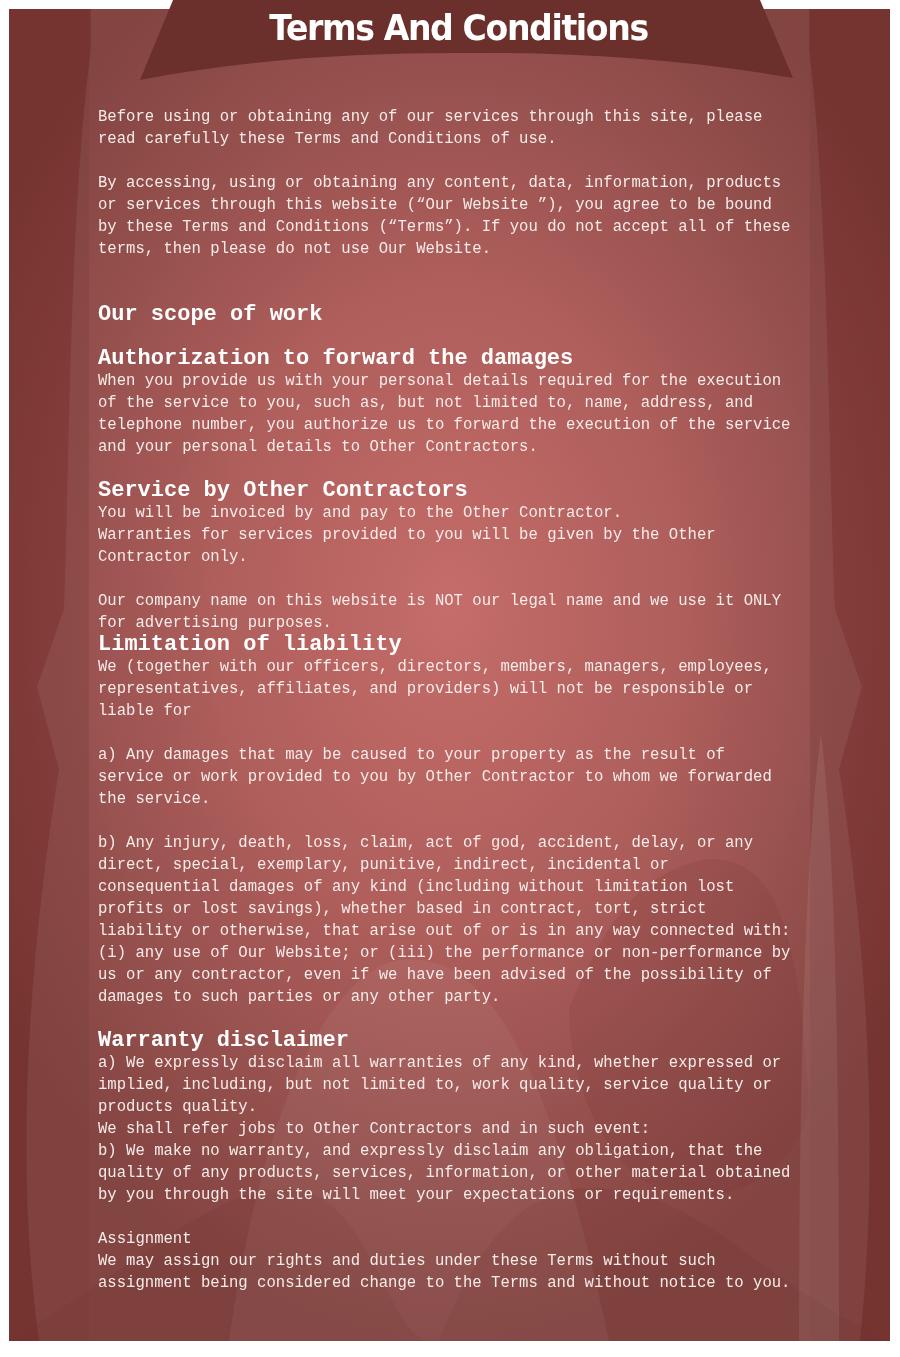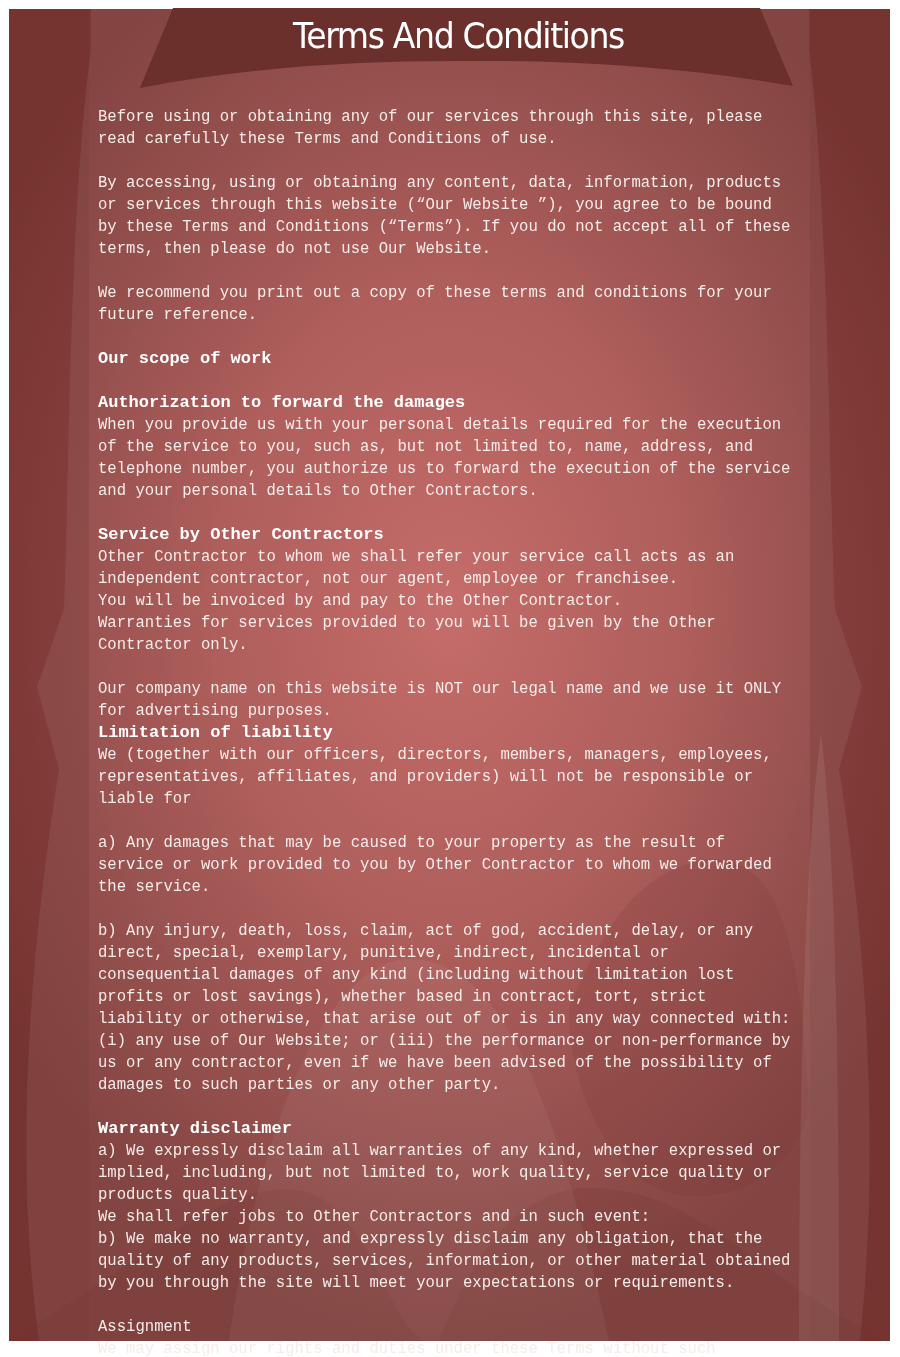--- a/index.html
+++ b/index.html
@@ -3,35 +3,35 @@
   <meta charset="utf-8">
   <style>
     html, body { margin: 0; padding: 0; background: #ffffff; }
     body { width: 900px; height: 1357px; position: relative; overflow: hidden; }
     .panel {
       position: absolute; left: 9px; top: 9px; width: 881px; height: 1332px;
       background: radial-gradient(ellipse 60% 55% at 50% 45%, #c1625f 0%, #a8524f 45%, #8d4340 75%, #7a3734 100%);
       overflow: hidden;
     }
     .bg-svg { position: absolute; left: 0; top: 0; width: 881px; height: 1332px; }
-    .banner { position: absolute; left: 0; top: 8px; width: 764px; height: 90px; }
+    .banner { position: absolute; left: 0; top: 0; width: 764px; height: 90px; font-weight: bold; }
     .banner svg { position: absolute; left: 0; top: 0; }
     .banner-title {
       position: absolute; left: 0; top: 4px; width: 917px; text-align: center;
       font-family: "DejaVu Sans", sans-serif; font-size: 36px; color: #ffffff;
       letter-spacing: -1.5px; line-height: 48px; transform: scaleX(0.92); transform-origin: 458px 0;
     }
     .content {
       position: absolute; left: 98px; top: 106px; width: 700px;
       font-family: Liberation Mono, monospace; font-size: 15.6px; line-height: 22px;
       color: #f6ecea;
     }
     .content p { margin: 0; }
     .gap { height: 22px; }
-    .h { font-weight: bold; font-size: 17px; color: #ffffff; }
+    .h { font-weight: bold; font-size: 22px; color: #ffffff; }
   </style>
 </head>
 <body>
 
 <div class="panel">
   <svg class="bg-svg" viewBox="0 0 881 1332" xmlns="http://www.w3.org/2000/svg">
 
     <rect x="0" y="0" width="80" height="1332" fill="#6f302d" opacity="0.35"></rect>
     <rect x="801" y="0" width="80" height="1332" fill="#6f302d" opacity="0.35"></rect>
 
@@ -53,32 +53,30 @@
     <path d="M173 0 L760 0 L793 78 C680 58 560 52 458 53 C350 53 240 60 140 80 Z" fill="#6b302c"></path>
   </svg>
   <div class="banner-title">Terms And Conditions</div>
 </div>
 
 <div class="content">
   <p>Before using or obtaining any of our services through this site, please read carefully these Terms and Conditions of use.</p>
   <div class="gap"></div>
   <p>By accessing, using or obtaining any content, data, information, products or services through this website (“Our Website ”), you agree to be bound by these Terms and Conditions (“Terms”). If you do not accept all of these terms, then please do not use Our Website.</p>
   <div class="gap"></div>
-  <p>We recommend you print out a copy of these terms and conditions for your future reference.</p>
   <div class="gap"></div>
 
   <p class="h">Our scope of work</p>
   <div class="gap"></div>
 
   <p class="h">Authorization to forward the damages</p>
   <p>When you provide us with your personal details required for the execution of the service to you, such as, but not limited to, name, address, and telephone number, you authorize us to forward the execution of the service and your personal details to Other Contractors.</p>
   <div class="gap"></div>
 
   <p class="h">Service by Other Contractors</p>
-  <p>Other Contractor to whom we shall refer your service call acts as an independent contractor, not our agent, employee or franchisee.</p>
   <p>You will be invoiced by and pay to the Other Contractor.</p>
   <p>Warranties for services provided to you will be given by the Other Contractor only.</p>
   <div class="gap"></div>
   <p>Our company name on this website is NOT our legal name and we use it ONLY for advertising purposes.</p>
 
   <p class="h">Limitation of liability</p>
   <p>We (together with our officers, directors, members, managers, employees, representatives, affiliates, and providers) will not be responsible or liable for</p>
   <div class="gap"></div>
   <p>a) Any damages that may be caused to your property as the result of service or work provided to you by Other Contractor to whom we forwarded the service.</p>
   <div class="gap"></div>

